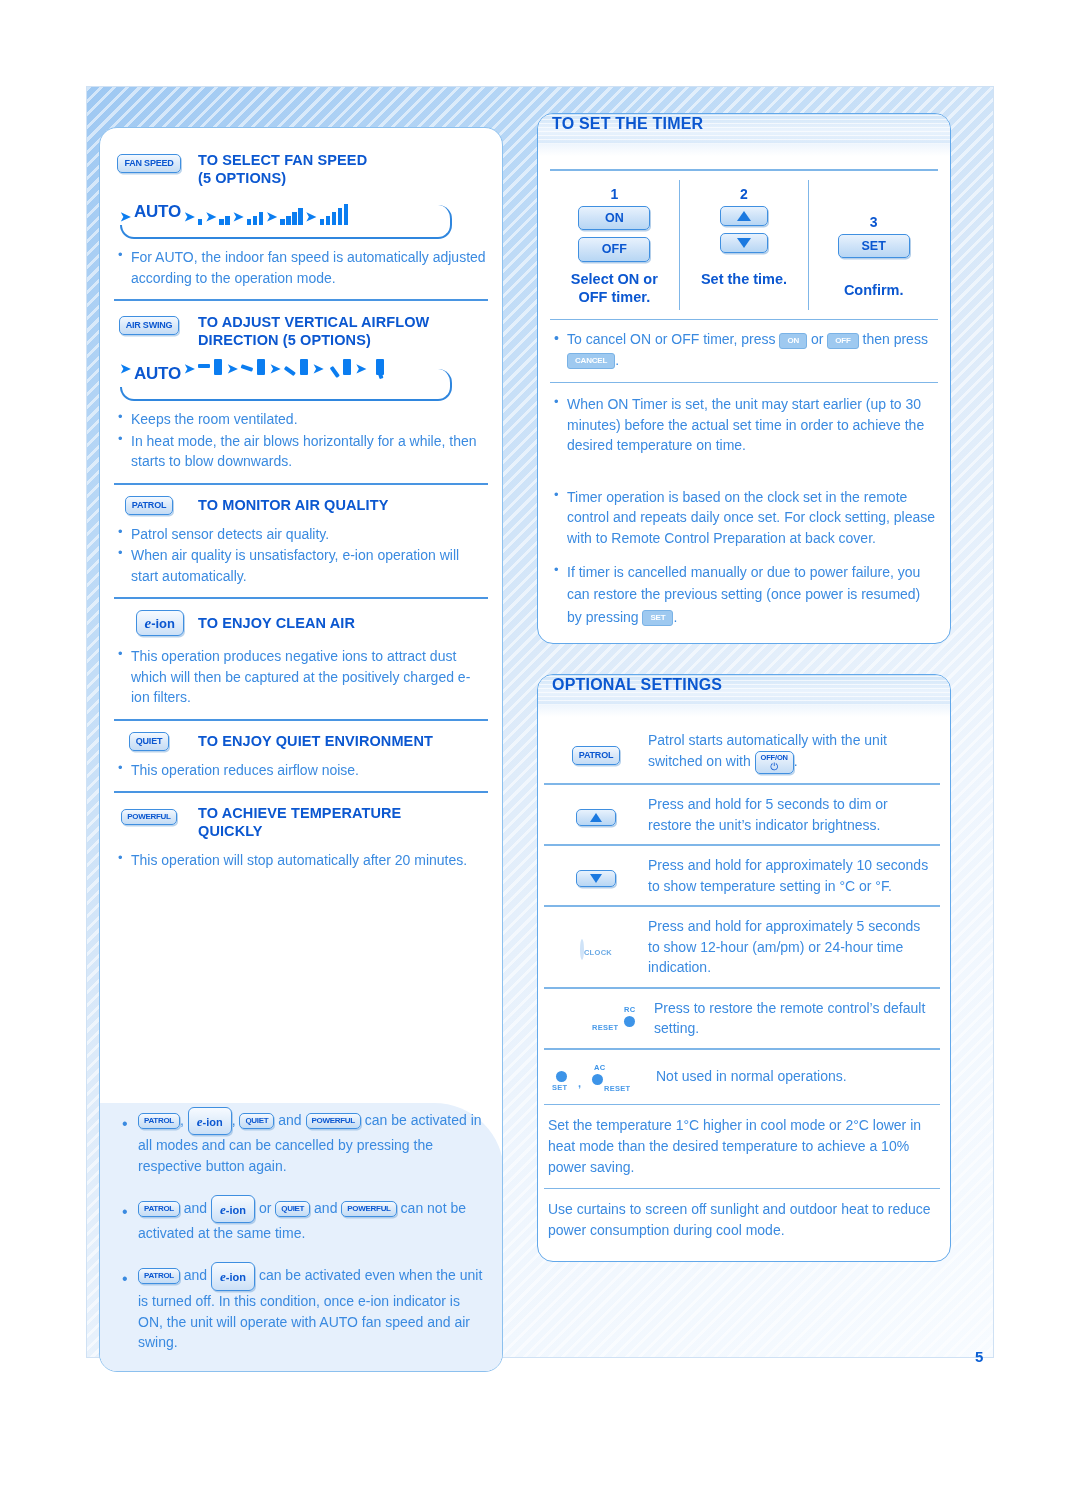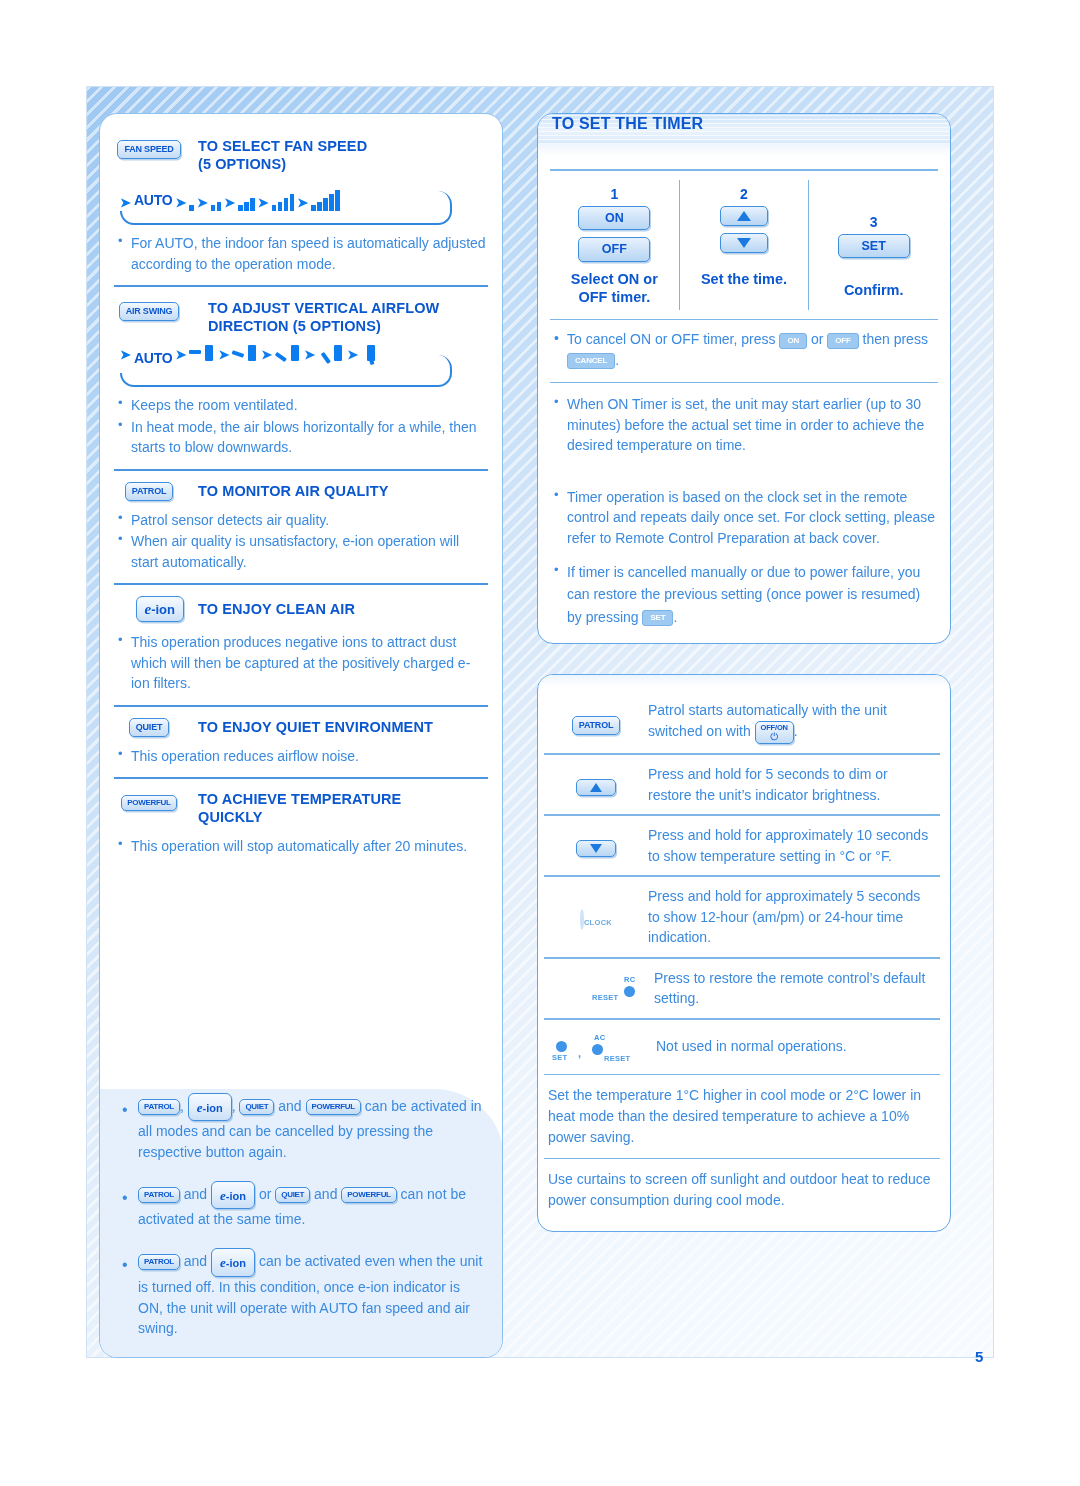--- a/index.html
+++ b/index.html
@@ -12,21 +12,21 @@
         repeating-linear-gradient(135deg,
           rgba(255,255,255,.55) 0px, rgba(255,255,255,.55) 3px,
           rgba(255,255,255,0) 3px, rgba(255,255,255,0) 9px),
         linear-gradient(140deg,#9ec8f2 0%, #b9d8f6 22%, #dceaf9 48%, #eef5fd 70%, #f7fbff 100%);
       border:1px solid #cfe1f4;
       box-sizing:border-box;}
 
   .page-num{position:absolute;left:975px;top:1348px;font-size:15px;font-weight:bold;color:#0b5fd4;}
 
   
-  #col-left{position:absolute;left:99px;top:113px;width:404px;height:1195px;}
+  #col-left{position:absolute;left:99px;top:127px;width:404px;height:1195px;}
   #col-right{position:absolute;left:537px;top:113px;width:414px;}
 
   
   .card{background:#ffffff;border:1.4px solid #62a8ea;border-radius:16px;box-sizing:border-box;}
 
   
   #left-card{position:relative;width:404px;height:1245px;background:#fff;
       border:1.4px solid #8cc0ee;border-radius:18px;box-sizing:border-box;overflow:hidden;}
   
   #left-note-panel{position:absolute;left:0;bottom:0;width:404px;height:268px;
@@ -76,21 +76,21 @@
   .rule{height:2px;background:#3f8fe0;margin:11px 12px;opacity:.95;}
   .rule-thin{height:1.6px;background:#7fb6e8;margin:9px 0;}
 
   
   .seq{position:relative;margin:6px 0 4px 0;height:46px;}
   .seq .loopbox{position:absolute;left:6px;top:8px;width:332px;height:34px;
       border:2px solid #2f86de;border-radius:14px;border-top:none;
       box-sizing:border-box;}
   .seq .row{position:absolute;left:0;top:0;display:flex;align-items:flex-end;gap:3px;height:28px;
       background:#fff;padding-left:6px;}
-  .seq .auto{font-size:14px;font-weight:bold;color:#0b57d0;letter-spacing:-.2px;padding-bottom:3px;}
+  .seq .auto{font-size:17px;font-weight:bold;color:#0b57d0;letter-spacing:-.2px;padding-bottom:3px;}
   .arw{font-size:13px;color:#0b7df0;font-weight:bold;padding-bottom:2px;line-height:1;}
 
   
   .fanbars{display:flex;align-items:flex-end;gap:1.5px;height:20px;}
   .fanbars i{display:block;width:4.5px;background:#0b7df0;}
 
   
   .swing{position:relative;width:26px;height:24px;}
   .swing .louver{position:absolute;right:2px;top:2px;width:8px;height:16px;background:#0b7df0;
       border-radius:1px;}
@@ -206,21 +206,21 @@
         </div>
 
         <ul class="bl" style="margin-top:4px;">
           <li>For AUTO, the indoor fan speed is automatically adjusted according to the operation mode.</li>
         </ul>
       </div>
 
       <div class="rule" style="margin-left:0;margin-right:0;"></div>
 
       <div>
-        <div style="display:flex;align-items:flex-start;gap:24px;">
+        <div style="display:flex;align-items:flex-start;gap:14px;">
           <div style="flex:0 0 70px;padding-top:4px;text-align:center;">
             <span class="chip sm">AIR SWING</span>
           </div>
           <div class="h-blue" style="padding-top:1px;">
             <div>TO ADJUST VERTICAL AIRFLOW</div>
             <div>DIRECTION  (5 OPTIONS)</div>
           </div>
         </div>
 
         <div class="seq" style="margin-top:8px;height:48px;">
@@ -415,30 +415,33 @@
         <span class="chip-solid">OFF</span>
         <span>then</span>
         <span>press</span>
         <span class="chip-solid">CANCEL</span><span>.</span>
       </div>
 
       <div class="rule-thin" style="margin:11px 0;"></div>
 
       <ul class="bl">
         <li style="margin-bottom:31px;">When ON Timer is set, the unit may start earlier (up to 30 minutes) before the actual set time in order to achieve the desired temperature on time.</li>
-        <li style="margin-bottom:13px;">Timer operation is based on the clock set in the remote control and repeats daily once set. For clock setting, please refer to Remote Control Preparation at back cover.</li>
+        <li style="margin-bottom:13px;">Timer operation is based on the clock set in the remote control and repeats daily once set. For clock setting, please with to Remote Control Preparation at back cover.</li>
         <li style="line-height:1.6;">
           <span>If timer is cancelled manually or due to power failure, you can restore the previous setting (once power is resumed) by pressing</span>
           <span class="chip-solid">SET</span><span>.</span>
         </li>
       </ul>
     </div>
   </div>
 
   <div class="card" style="width:414px;margin-top:30px;overflow:hidden;">
+    <div class="sect-head">
+      <span>OPTIONAL SETTINGS</span>
+    </div>
     <div class="sect-sub"></div>
 
     <div style="padding:4px 10px 10px 6px;">
 
       <div class="opt-row" style="align-items:center;">
         <div class="opt-icon">
           <span class="chip sm">PATROL</span>
         </div>
         <div class="opt-body">
           <div>

